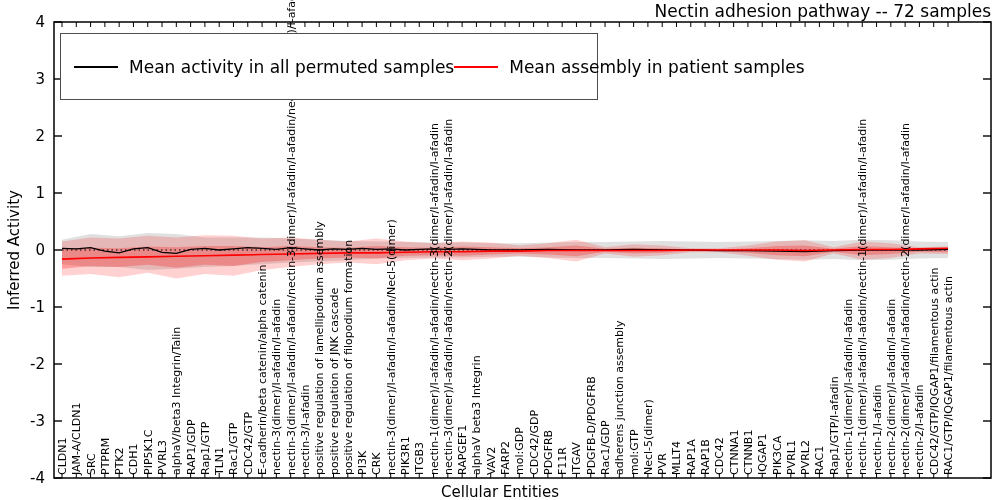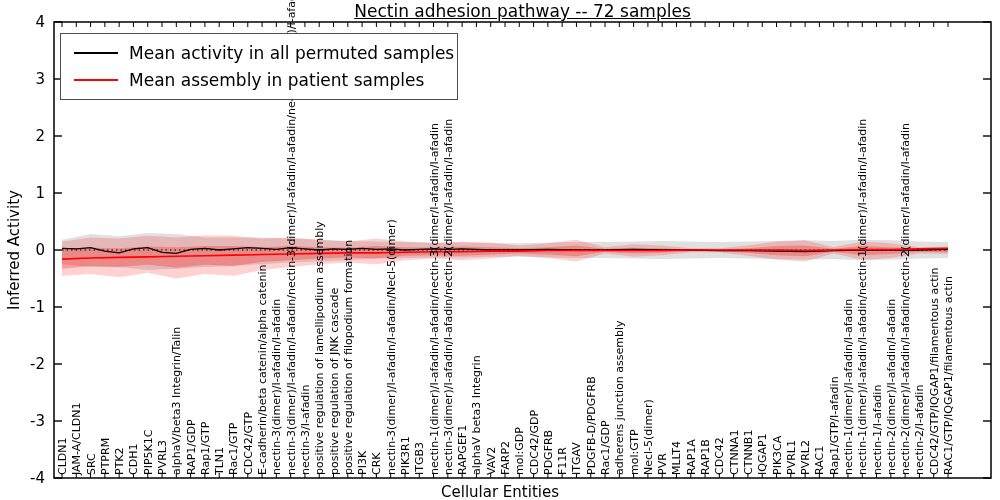--- a/index.html
+++ b/index.html
@@ -2,33 +2,33 @@
 <html><head>
 <meta charset="utf-8">
 <style>
   html,body{margin:0;padding:0;background:#fff;}
   .figure{
     position:relative;width:1000px;height:500px;background:#fff;overflow:hidden;
     font-family:"DejaVu Sans","Liberation Sans",sans-serif;color:#000;
   }
   .chart-svg{position:absolute;left:0;top:0;}
   .chart-title{
-    position:absolute;left:54px;top:1px;width:937px;text-align:center;
-    font-size:17px;color:#000;text-decoration:underline;
+    position:absolute;left:54px;top:1px;width:937px;text-align:right;
+    font-size:17px;color:#000;
   }
   .y-axis-label{
     position:absolute;left:14px;top:250px;transform:translate(-50%,-50%) rotate(-90deg);
     font-size:15px;white-space:nowrap;
   }
   .x-axis-label{
     position:absolute;left:0;top:483px;width:1000px;text-align:center;font-size:15px;
   }
   .legend{
-    position:absolute;left:60px;top:33px;width:398px;height:67px;box-sizing:border-box;
-    background:#fff;border:1.3px solid #4d4d4d;display:flex;flex-direction:column;
+    position:absolute;left:60px;top:33px;width:538px;height:67px;box-sizing:border-box;
+    background:#fff;border:1.3px solid #4d4d4d;display:flex;flex-direction:row;
     justify-content:space-around;padding:5px 6px 5px 13px;z-index:5;
   }
   .legend-row{display:flex;align-items:center;gap:11px;font-size:17px;white-space:nowrap;}
   .legend-swatch{display:inline-block;width:44px;height:2px;background:#000;flex:0 0 auto;}
 </style>
 </head>
 <body>
 
 <div class="figure">
 

